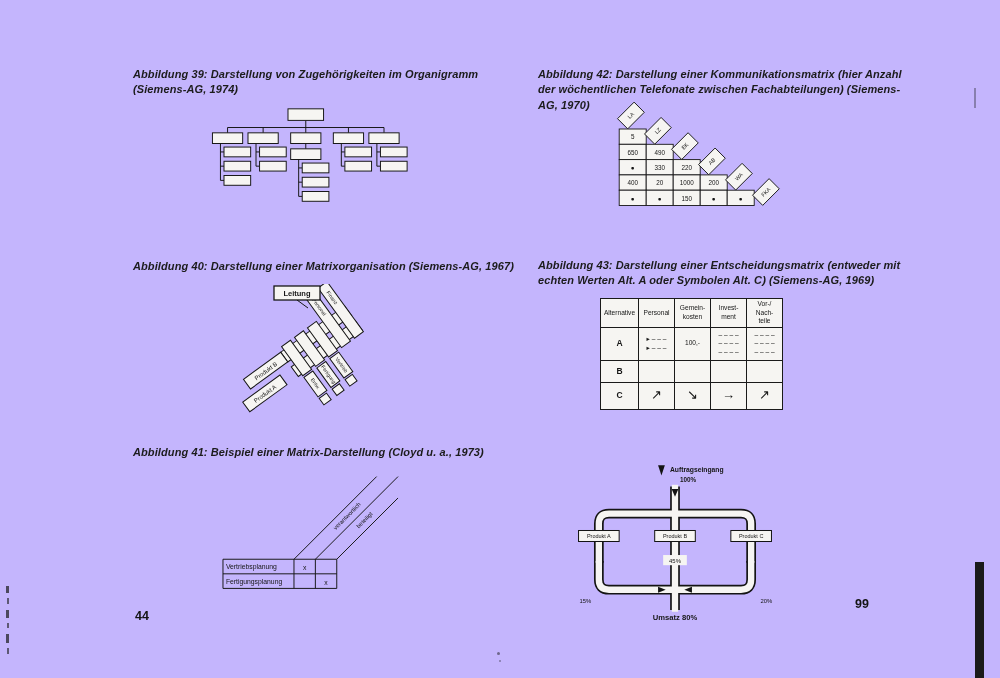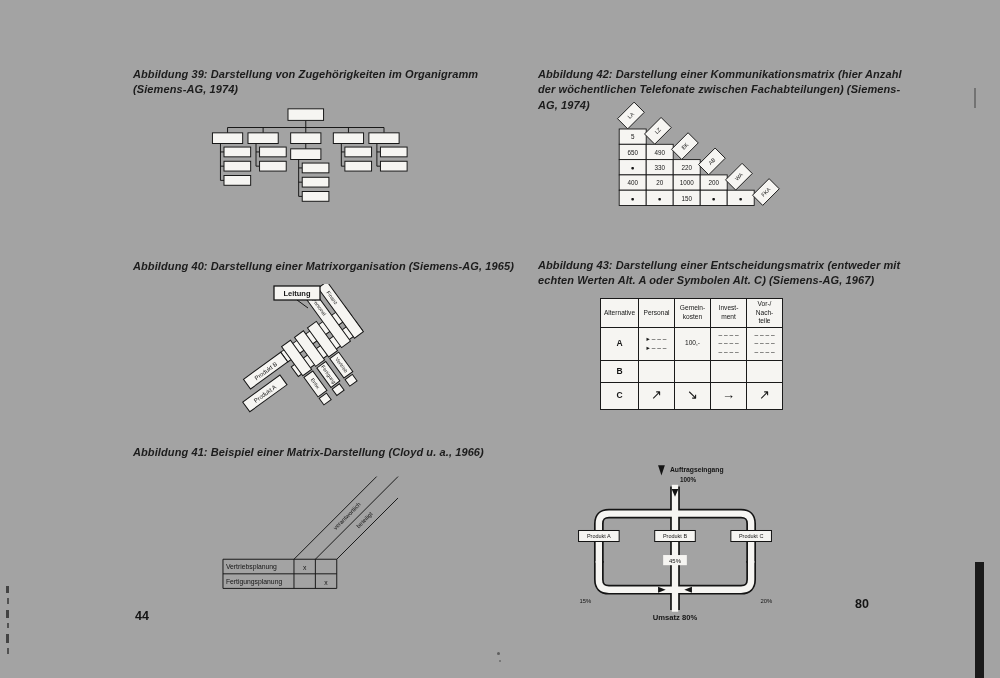--- a/index.html
+++ b/index.html
@@ -1,17 +1,17 @@
 <!DOCTYPE html>
 <html><head>
 <meta charset="utf-8">
 <style>
   html,body{margin:0;padding:0;}
   body{width:1000px;height:678px;position:relative;background:#e9e7e3;font-family:"Liberation Sans",sans-serif;overflow:hidden;}
-  .page{position:absolute;inset:0;background:#a3a3a3;}
+  .page{position:absolute;inset:0;background:#c4b5fd;}
   .caption{position:absolute;font-style:italic;font-weight:bold;font-size:11px;line-height:1.4;color:#1c1c1c;letter-spacing:.1px;}
   .pagenum{position:absolute;font-weight:bold;font-size:12.5px;color:#141414;}
   .fig{position:absolute;}
   svg{display:block;}
   svg text{font-family:"Liberation Sans",sans-serif;fill:#161616;}
   .artifact{position:absolute;background:#1a1a1a;}
   table.dm{border-collapse:collapse;table-layout:fixed;width:182px;background:#f6f5f2;}
   table.dm td{border:1.3px solid #1a1a1a;font-size:6.6px;line-height:1.3;text-align:center;vertical-align:middle;padding:1px;color:#161616;white-space:pre-line;overflow:hidden;}
   table.dm td.lab{font-size:8.5px;font-weight:bold;}
   table.dm td.arrow{font-size:13px;}
@@ -76,21 +76,21 @@
 
         <line x1="190" y1="42" x2="190" y2="67.5"></line>
         <line x1="190" y1="51.5" x2="194" y2="51.5"></line>
           <line x1="190" y1="67.5" x2="194" y2="67.5"></line>
         <rect x="194" y="46" width="30" height="11"></rect>
           <rect x="194" y="62" width="30" height="11"></rect>
       </g>
     </svg>
   </div>
 
-  <div class="caption" style="left:133px;top:259px;width:430px">Abbildung 40: Darstellung einer Matrixorganisation (Siemens-AG, 1965)</div>
+  <div class="caption" style="left:133px;top:259px;width:430px">Abbildung 40: Darstellung einer Matrixorganisation (Siemens-AG, 1967)</div>
 
   <div class="fig" style="left:222px;top:284px">
     <svg viewBox="0 0 170 130" width="170" height="130">
       <g stroke="#161616" stroke-width="1" fill="none">
         <line x1="75" y1="16" x2="86" y2="24"></line>
         <line x1="75" y1="16" x2="98" y2="11"></line>
       </g>
       <g transform="translate(15,100) rotate(-36)">
         <g stroke="#161616" stroke-width="1" fill="#f6f5f2">
 
@@ -122,21 +122,21 @@
         <text x="110" y="-14" font-size="5" text-anchor="middle" transform="rotate(90 110 -14)">Personal</text>
         <text x="126" y="-14" font-size="5" text-anchor="middle" transform="rotate(90 126 -14)">Finanz</text>
       </g>
       <g>
         <rect x="52" y="2" width="46" height="14" fill="#f6f5f2" stroke="#161616" stroke-width="1.3"></rect>
         <text x="75" y="12" text-anchor="middle" font-size="7.5" font-weight="bold">Leitung</text>
       </g>
     </svg>
   </div>
 
-  <div class="caption" style="left:133px;top:445px;width:430px">Abbildung 41: Beispiel einer Matrix-Darstellung (Cloyd u. a., 1966)</div>
+  <div class="caption" style="left:133px;top:445px;width:430px">Abbildung 41: Beispiel einer Matrix-Darstellung (Cloyd u. a., 1973)</div>
 
   <div class="fig" style="left:218px;top:462px">
     <svg viewBox="0 0 190 145" width="185" height="141">
       <g stroke="#161616" stroke-width="1" fill="none">
 
         <line x1="5" y1="100" x2="122" y2="100"></line>
         <line x1="5" y1="115" x2="122" y2="115"></line>
         <line x1="5" y1="130" x2="122" y2="130"></line>
         <line x1="5" y1="100" x2="5" y2="130"></line>
         <line x1="78" y1="100" x2="78" y2="130"></line>
@@ -151,21 +151,21 @@
       <text x="8" y="125.5" font-size="7">Fertigungsplanung</text>
       <text x="89" y="111" font-size="7" text-anchor="middle">x</text>
       <text x="111" y="126" font-size="7" text-anchor="middle">x</text>
       <text x="134" y="57" font-size="6" text-anchor="middle" transform="rotate(-45 134 57)">verantwortlich</text>
       <text x="152" y="61" font-size="6" text-anchor="middle" transform="rotate(-45 152 61)">beteiligt</text>
     </svg>
   </div>
 
   <div class="pagenum" style="left:135px;top:609px">44</div>
 
-  <div class="caption" style="left:538px;top:67px;width:375px">Abbildung 42: Darstellung einer Kommunikationsmatrix (hier Anzahl der wöchentlichen Telefonate zwischen Fachabteilungen) (Siemens-AG, 1974)</div>
+  <div class="caption" style="left:538px;top:67px;width:375px">Abbildung 42: Darstellung einer Kommunikationsmatrix (hier Anzahl der wöchentlichen Telefonate zwischen Fachabteilungen) (Siemens-AG, 1970)</div>
 
   <div class="fig" style="left:612px;top:102px">
     <svg viewBox="0 0 200 130" width="180" height="117">
       <g stroke="#161616" stroke-width="1" fill="#f6f5f2">
 
         <rect x="8" y="30" width="30" height="17"></rect>
 
         <rect x="8" y="47" width="30" height="17"></rect>
           <rect x="38" y="47" width="30" height="17"></rect>
 
@@ -221,21 +221,21 @@
           <rect x="-13" y="-8" width="26" height="16" fill="#f6f5f2" stroke="#161616"></rect>
           <text x="0" y="2" font-size="6" text-anchor="middle">WA</text>
         </g>
       <g transform="translate(171,100) rotate(-45)">
           <rect x="-13" y="-8" width="26" height="16" fill="#f6f5f2" stroke="#161616"></rect>
           <text x="0" y="2" font-size="6" text-anchor="middle">FKA</text>
         </g>
     </svg>
   </div>
 
-  <div class="caption" style="left:538px;top:258px;width:390px">Abbildung 43: Darstellung einer Entscheidungsmatrix (entweder mit echten Werten Alt. A oder Symbolen Alt. C) (Siemens-AG, 1967)</div>
+  <div class="caption" style="left:538px;top:258px;width:390px">Abbildung 43: Darstellung einer Entscheidungsmatrix (entweder mit echten Werten Alt. A oder Symbolen Alt. C) (Siemens-AG, 1969)</div>
 
   <div class="fig" style="left:600px;top:298px">
     <table class="dm">
       <colgroup>
           <col style="width:38px">
           <col style="width:36px">
           <col style="width:36px">
           <col style="width:36px">
           <col style="width:36px">
         </colgroup>
@@ -317,21 +317,21 @@
       <text x="124" y="13" font-size="8" font-weight="bold">Auftragseingang</text>
       <text x="136" y="25" font-size="7.5" font-weight="bold">100%</text>
       <rect x="116" y="111" width="28" height="12" fill="#f6f5f2"></rect>
       <text x="130" y="120" text-anchor="middle" font-size="7">45%</text>
       <text x="24" y="168" text-anchor="middle" font-size="7">15%</text>
       <text x="238" y="168" text-anchor="middle" font-size="7">20%</text>
       <text x="130" y="188" text-anchor="middle" font-size="9" font-weight="bold">Umsatz 80%</text>
     </svg>
   </div>
 
-  <div class="pagenum" style="left:855px;top:597px">80</div>
+  <div class="pagenum" style="left:855px;top:597px">99</div>
 
   <div class="artifact" style="left:975px;top:562px;width:9px;height:116px"></div>
   <div class="artifact" style="left:974px;top:88px;width:2px;height:20px;opacity:.35"></div>
   <div class="artifact" style="left:6px;top:586px;width:3px;height:7px;opacity:.7"></div>
   <div class="artifact" style="left:7px;top:598px;width:2px;height:6px;opacity:.6"></div>
   <div class="artifact" style="left:6px;top:610px;width:3px;height:8px;opacity:.7"></div>
   <div class="artifact" style="left:7px;top:623px;width:2px;height:5px;opacity:.6"></div>
   <div class="artifact" style="left:6px;top:634px;width:3px;height:9px;opacity:.7"></div>
   <div class="artifact" style="left:7px;top:648px;width:2px;height:6px;opacity:.6"></div>
   <div class="artifact" style="left:497px;top:652px;width:3px;height:3px;opacity:.5;border-radius:50%"></div>

